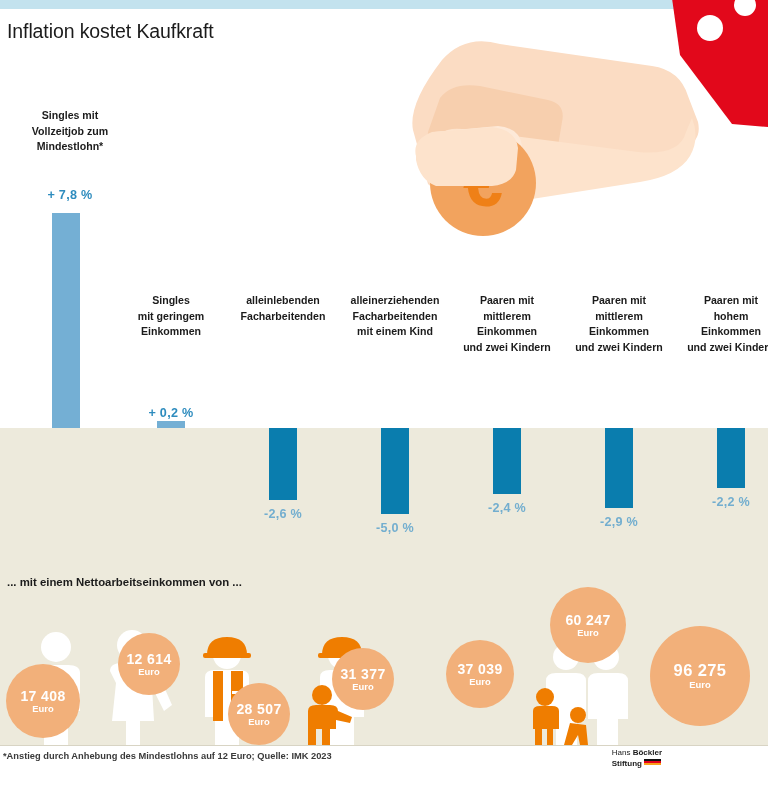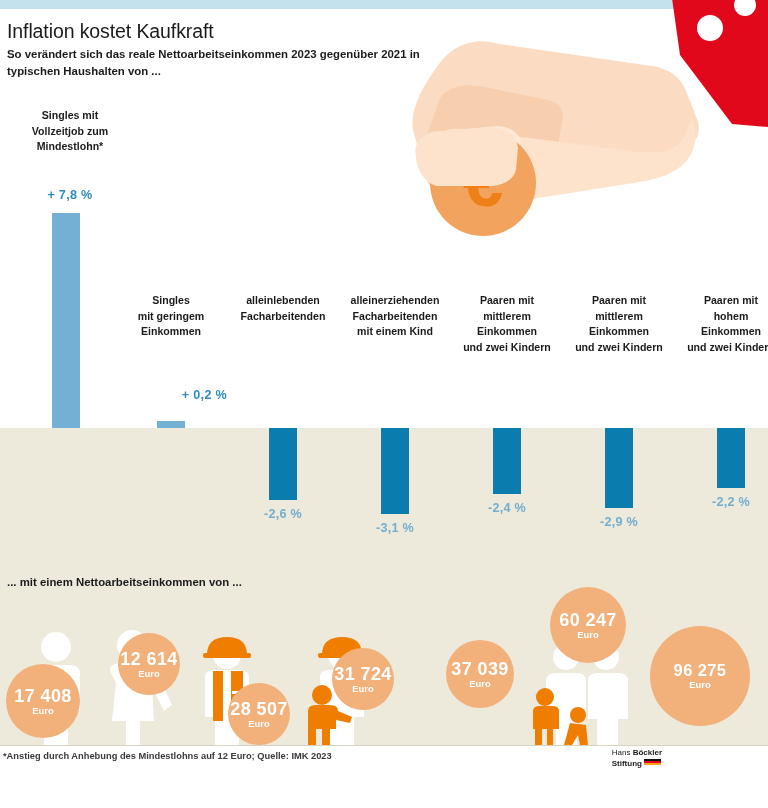--- a/index.html
+++ b/index.html
@@ -91,21 +91,21 @@
   .circle {
     position: absolute;
     border-radius: 50%;
     background: #f2b07a;
     color: #ffffff;
     display: flex; flex-direction: column;
     align-items: center; justify-content: center;
     text-align: center;
     line-height: 1.02;
   }
-  .circle .amt { font-size: 18px; font-weight: 700; letter-spacing: 0.4px; white-space: nowrap; }
+  .circle .amt { font-size: 14px; font-weight: 700; letter-spacing: 0.4px; white-space: nowrap; }
   .circle .cur { font-size: 9.4px; font-weight: 600; margin-top: 1px; }
 
   
   .footer-rule {
     position: absolute; left: 0; top: 745px;
     width: 768px; height: 1px; background: #d8d4c4;
   }
   .footnote {
     position: absolute; left: 3px; top: 751px;
     font-size: 9.3px; color: #3a3a3a; font-weight: 700;
@@ -124,21 +124,20 @@
   }
 </style>
 </head>
 <body>
 
 <div id="page">
 
   <div class="top-strip"></div>
 
   <div class="title">Inflation kostet Kaufkraft</div>
-  <div class="subtitle">So verändert sich das reale Nettoarbeitseinkommen 2023 gegenüber 2021 in typischen Haushalten von ...</div>
 
   <div class="illo">
     <svg width="388" height="250" viewBox="0 0 388 250">
 
       <g>
         <path d="M288 -30 L400 -30 L400 128 L352 124 L300 55 Z" fill="#e2081b"></path>
         <circle cx="330" cy="28" r="13" fill="#ffffff"></circle>
         <circle cx="365" cy="5" r="11" fill="#ffffff"></circle>
       </g>
 
@@ -178,41 +177,41 @@
       <div class="bar-value pos" style="top:188px;">+ 7,8 %</div>
       <div class="bar pos" style="top:213px; height:215px;"></div>
     </div>
 
     <div class="col" style="left:87px;">
       <div class="col-label" style="top:293px;">
         <div>Singles</div>
         <div>mit geringem</div>
         <div>Einkommen</div>
       </div>
-      <div class="bar-value pos" style="top:388px;text-align:right;">+ 0,2 %</div>
+      <div class="bar-value pos" style="top:406px;">+ 0,2 %</div>
       <div class="bar pos" style="top:421px; height:7px;"></div>
     </div>
 
     <div class="col" style="left:199px;">
       <div class="col-label" style="top:293px;">
         <div>alleinlebenden</div>
         <div>Facharbeitenden</div>
       </div>
       <div class="bar neg" style="top:428px; height:72px;"></div>
       <div class="bar-value neg" style="top:507px;">-2,6 %</div>
     </div>
 
     <div class="col" style="left:311px;">
       <div class="col-label" style="top:293px;">
         <div>alleinerziehenden</div>
         <div>Facharbeitenden</div>
         <div>mit einem Kind</div>
       </div>
       <div class="bar neg" style="top:428px; height:86px;"></div>
-      <div class="bar-value neg" style="top:521px;">-3,1 %</div>
+      <div class="bar-value neg" style="top:521px;">-5,0 %</div>
     </div>
 
     <div class="col" style="left:423px;">
       <div class="col-label" style="top:293px;">
         <div>Paaren mit</div>
         <div>mittlerem</div>
         <div>Einkommen</div>
         <div>und zwei Kindern</div>
       </div>
       <div class="bar neg" style="top:428px; height:66px;"></div>
@@ -287,21 +286,21 @@
       <circle cx="42" cy="30" r="14" fill="#ffffff"></circle>
       <path d="M22 30 Q22 12 42 12 Q62 12 62 30 Z" fill="#ef7d00"></path>
       <rect x="18" y="28" width="48" height="5" rx="2" fill="#ef7d00"></rect>
       <path d="M20 52 Q20 45 30 45 L54 45 Q64 45 64 52 L64 92 L54 92 L54 120 L30 120 L30 92 L20 92 Z" fill="#ffffff"></path>
 
       <circle cx="22" cy="70" r="10" fill="#ef7d00"></circle>
       <path d="M8 86 Q8 80 16 80 L30 80 Q38 80 38 86 L52 92 L50 98 L36 95 L36 104 L30 104 L30 120 L22 120 L22 104 L16 104 L16 120 L8 120 Z" fill="#ef7d00"></path>
     </svg>
   </div>
   <div class="circle" style="left:332px; top:648px; width:62px; height:62px;">
-    <span class="amt">31 724</span>
+    <span class="amt">31 377</span>
     <span class="cur">Euro</span>
   </div>
 
   <div class="circle" style="left:446px; top:640px; width:68px; height:68px;">
     <span class="amt">37 039</span>
     <span class="cur">Euro</span>
   </div>
 
   <div class="fig-group" style="left:530px; width:120px;">
     <svg width="120" height="120" viewBox="0 0 120 120">

